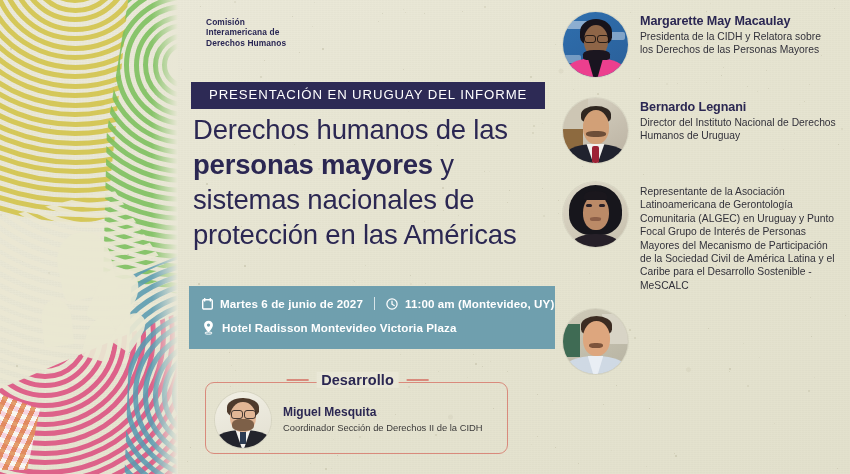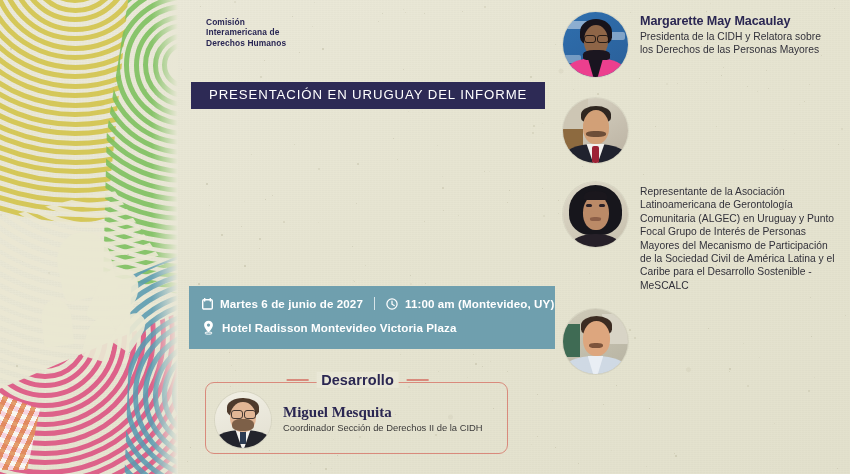--- a/index.html
+++ b/index.html
@@ -184,21 +184,21 @@
     padding: 0 5px;
     letter-spacing: .1px;
   }
   .mod-inner {
     position: absolute;
     left: 10px; top: 20px;
     display: flex;
     align-items: center;
   }
   .mod-text { margin-left: 12px; }
-  .mod-name { font-size: 15px; font-weight: 700; color: #2b2752; line-height: 13px; font-family: Liberation Serif, serif; }
+  .mod-name { font-size: 12px; font-weight: 700; color: #2b2752; line-height: 13px; }
   .mod-role { font-size: 9.4px; font-weight: 400; color: #3b3a3a; line-height: 13px; margin-top: 2px; }
 
   
   .speakers {
     position: absolute;
     left: 563px; top: 12px;
     width: 285px;
   }
   .speaker { display: flex; align-items: flex-start; margin-bottom: 9px; }
   .speaker .stext { margin-left: 12px; padding-top: 2px; width: 196px; }
@@ -674,20 +674,26 @@
   <div class="logo">
     <div class="logo-sub">
       <div>Comisión</div>
       <div>Interamericana de</div>
       <div>Derechos Humanos</div>
     </div>
   </div>
 
   <div class="band">PRESENTACIÓN EN URUGUAY DEL INFORME</div>
 
+  <div class="title">
+    <span>Derechos humanos de las</span><br>
+    <b>personas mayores</b><span> y</span><br>
+    <span>sistemas nacionales de</span><br>
+    <span>protección en las Américas</span>
+  </div>
 
   <div class="infobox">
     <div class="inforow r1">
       <span class="ico">
         <svg width="11" height="12" viewBox="0 0 11 12">
           <rect x="0.7" y="1.8" width="9.6" height="9.2" rx="1.2" fill="none" stroke="#fff" stroke-width="1.4"></rect>
           <path d="M2.7 0.6 V3.0 M8.3 0.6 V3.0" stroke="#fff" stroke-width="1.4" stroke-linecap="round"></path>
         </svg>
       </span>
       <span>Martes 6 de junio de 2027</span>
@@ -765,20 +771,24 @@
         <div class="av-layer" style="background:linear-gradient(150deg,#d9d4c4,#b9b0a0);"></div>
         <div class="av-layer" style="left:0;top:0;width:38%;height:60%;background:#cdc6b4;"></div>
         <div class="av-layer" style="left:0;top:48%;width:30%;height:30%;background:#8d6a3f;"></div>
         <div class="av-body" style="left:0%;top:70%;width:100%;height:44%;background:#20222e;"></div>
         <div class="av-layer" style="left:36%;top:70%;width:28%;height:32%;background:#f2f1ee;clip-path:polygon(0 0,100% 0,60% 100%,40% 100%);"></div>
         <div class="av-layer" style="left:45%;top:74%;width:10%;height:26%;background:#9d2235;border-radius:2px;"></div>
         <div class="av-hair" style="left:28%;top:13%;width:46%;height:26%;background:#2f2620;"></div>
         <div class="av-head" style="left:31%;top:19%;width:40%;height:52%;background:#d2a077;"></div>
         <div class="av-layer" style="left:36%;top:50%;width:30%;height:10%;background:#6d4e38;border-radius:40%;"></div>
       </div>
+      <div class="stext">
+        <div class="sp-name">Bernardo Legnani</div>
+        <div class="sp-role">Director del Instituto Nacional de Derechos Humanos de Uruguay</div>
+      </div>
     </div>
 
     <div class="speaker" style="margin-top:19px;">
       <div class="avatar av-lg">
         <div class="av-layer" style="background:linear-gradient(150deg,#ddd8c8,#c7c0ad);"></div>
         <div class="av-hair" style="left:9%;top:4%;width:82%;height:78%;background:#17161c;border-radius:50% 50% 40% 40%;"></div>
         <div class="av-body" style="left:14%;top:80%;width:72%;height:34%;background:#262028;"></div>
         <div class="av-head" style="left:30%;top:20%;width:40%;height:54%;background:#bb8a67;"></div>
         <div class="av-layer" style="left:33%;top:14%;width:34%;height:14%;background:#1a171d;border-radius:50% 50% 10% 10%;"></div>
         <div class="av-layer" style="left:36%;top:34%;width:8%;height:4%;background:#2a2128;border-radius:2px;"></div>

